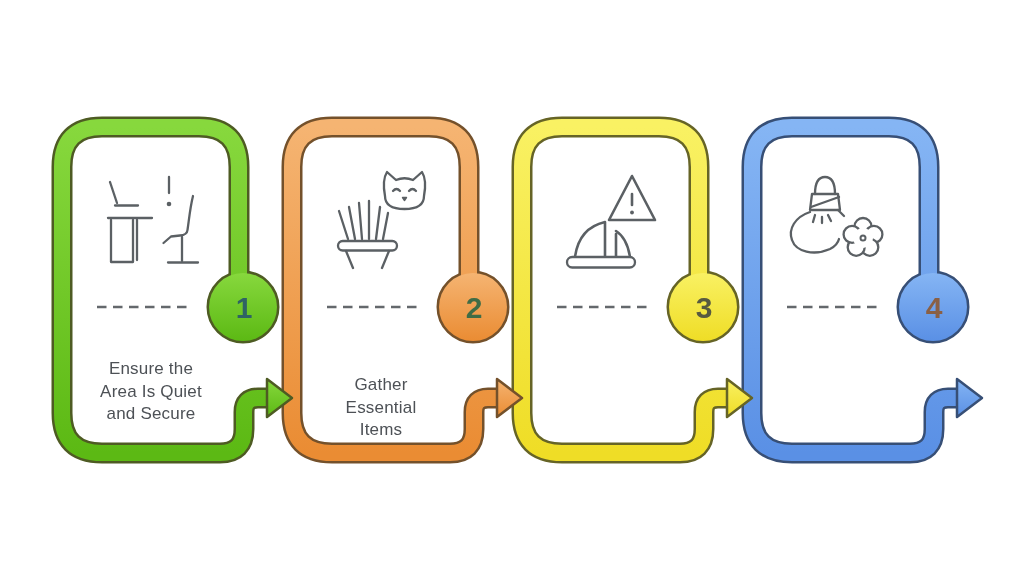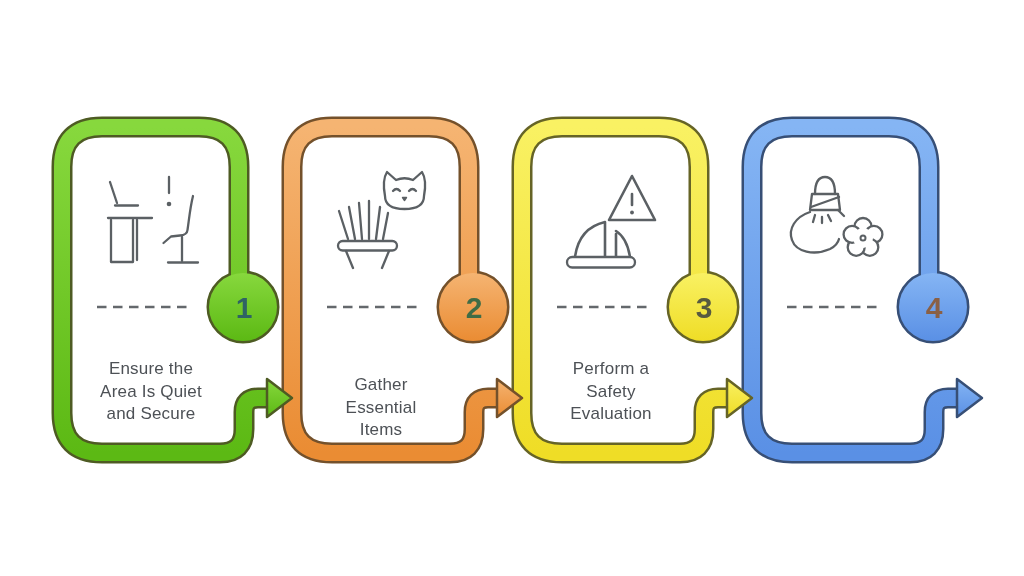--- a/index.html
+++ b/index.html
@@ -151,15 +151,14 @@
         <circle cx="119.1" cy="124.4" r="8.5" fill="#ffffff"></circle>
         <circle cx="130" cy="128" r="10" fill="#ffffff" stroke="none"></circle>
         <circle cx="130" cy="128" r="2.5" stroke-width="2"></circle>
       </g>
       <text class="num" x="201" y="208" text-anchor="middle" fill="#8a6045">4</text>
     </svg>
   </div>
 
   <div class="label l0">Ensure the Area Is Quiet and Secure</div>
   <div class="label l1">Gather Essential Items</div>
-  <div class="label l2">Perform a Safety Evaluation</div>
 
 </div>
 
 </body></html>

